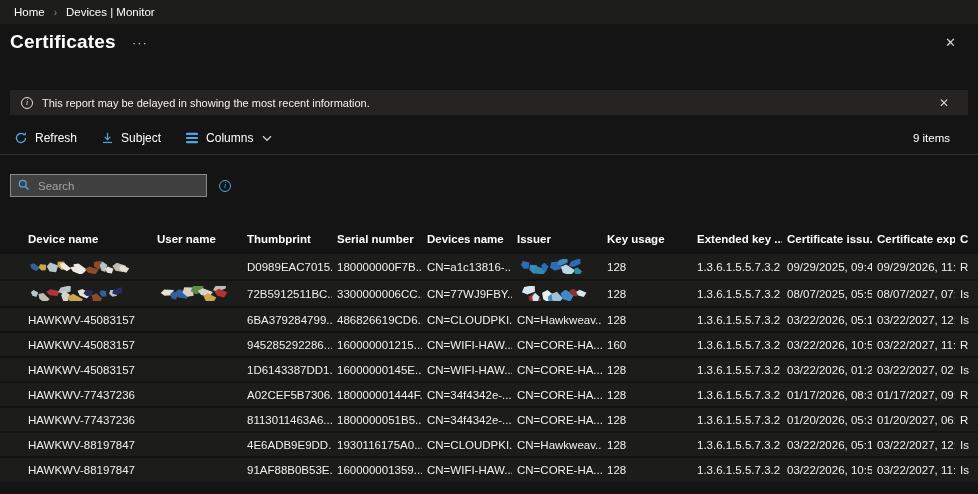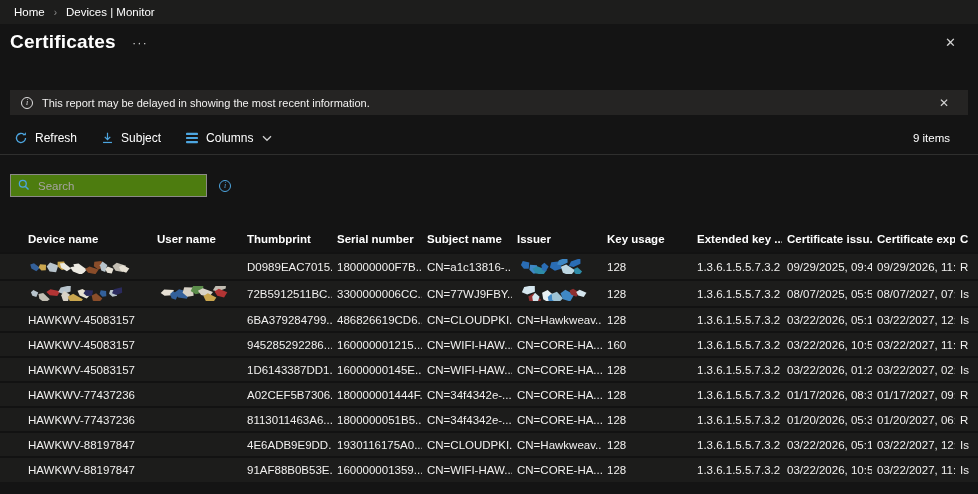--- a/index.html
+++ b/index.html
@@ -37,21 +37,21 @@
   
   .toolbar { display:flex; align-items:center; padding:16px 28px 9px 14px; gap:24px; font-size:12px; }
   .tool-btn { display:flex; align-items:center; gap:7px; color:#ffffff; cursor:pointer; }
   .tool-btn svg { display:block; }
   .chev { margin-left:2px; }
   .items-count { margin-left:auto; font-size:11.5px; color:#ffffff; }
   .rule { border:none; border-top:1px solid #2f2f2e; margin:0; }
   
   .search-row { display:flex; align-items:center; padding:19px 0 0 10px; gap:12px; }
   .search-box {
-    width:197px; height:23px; border:1px solid #8c8a88; background:#4d7c0f;
+    width:197px; height:23px; border:1px solid #8c8a88; background:#404040;
     display:flex; align-items:center; padding:0 7px; gap:6px;
   }
   .search-box input {
     flex:1; background:transparent; border:none; outline:none;
     color:#e4e4e4; font-size:11.5px; font-family:"Liberation Sans", sans-serif; min-width:0;
   }
   .search-box input::placeholder { color:#a6a4a2; }
   .info-circle.blue { border-color:#4da6e0; color:#4da6e0; }
   
   .table-wrap { margin-top:30px; }
@@ -155,21 +155,21 @@
       <col style="width:90px">
         <col style="width:83px">
         <col style="width:23px">
     </colgroup>
     <thead>
         <tr id="hdr-row">
           <th>Device name</th>
           <th>User name</th>
           <th>Thumbprint</th>
           <th>Serial number</th>
-          <th>Subject name</th>
+          <th>Devices name</th>
           <th>Issuer</th>
           <th>Key usage</th>
           <th>Extended key ...</th>
           <th>Certificate issu...</th>
           <th>Certificate expi...</th>
           <th>C</th>
         </tr>
       </thead>
     <tbody id="tbody">
         <tr>

